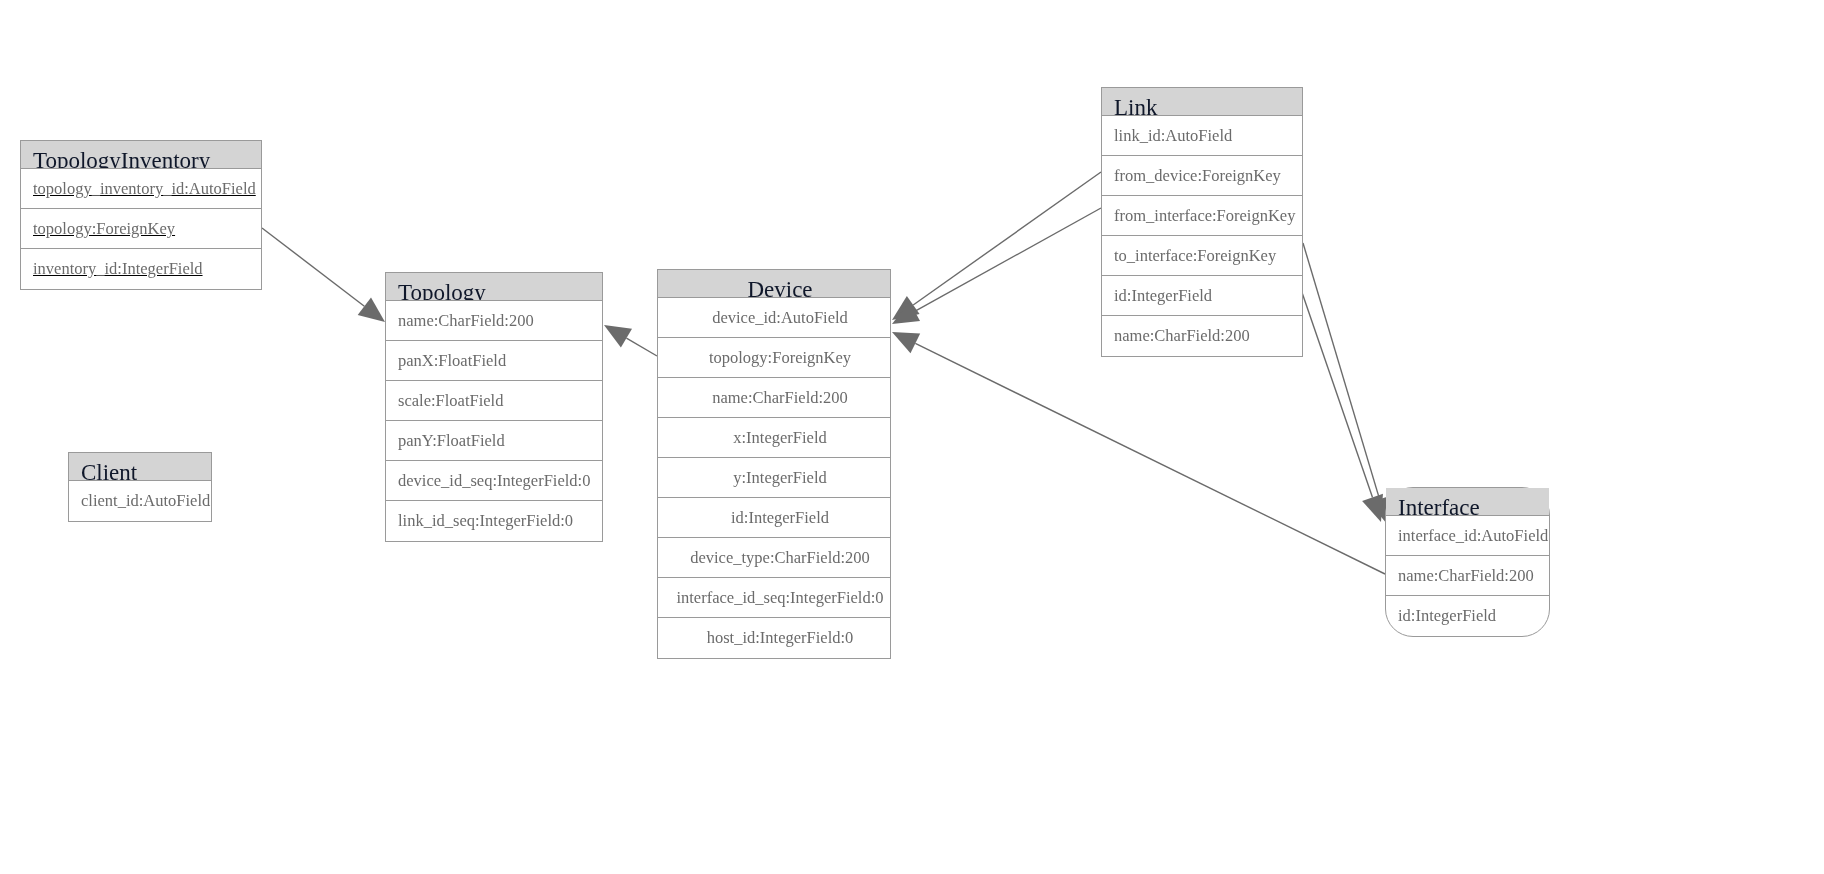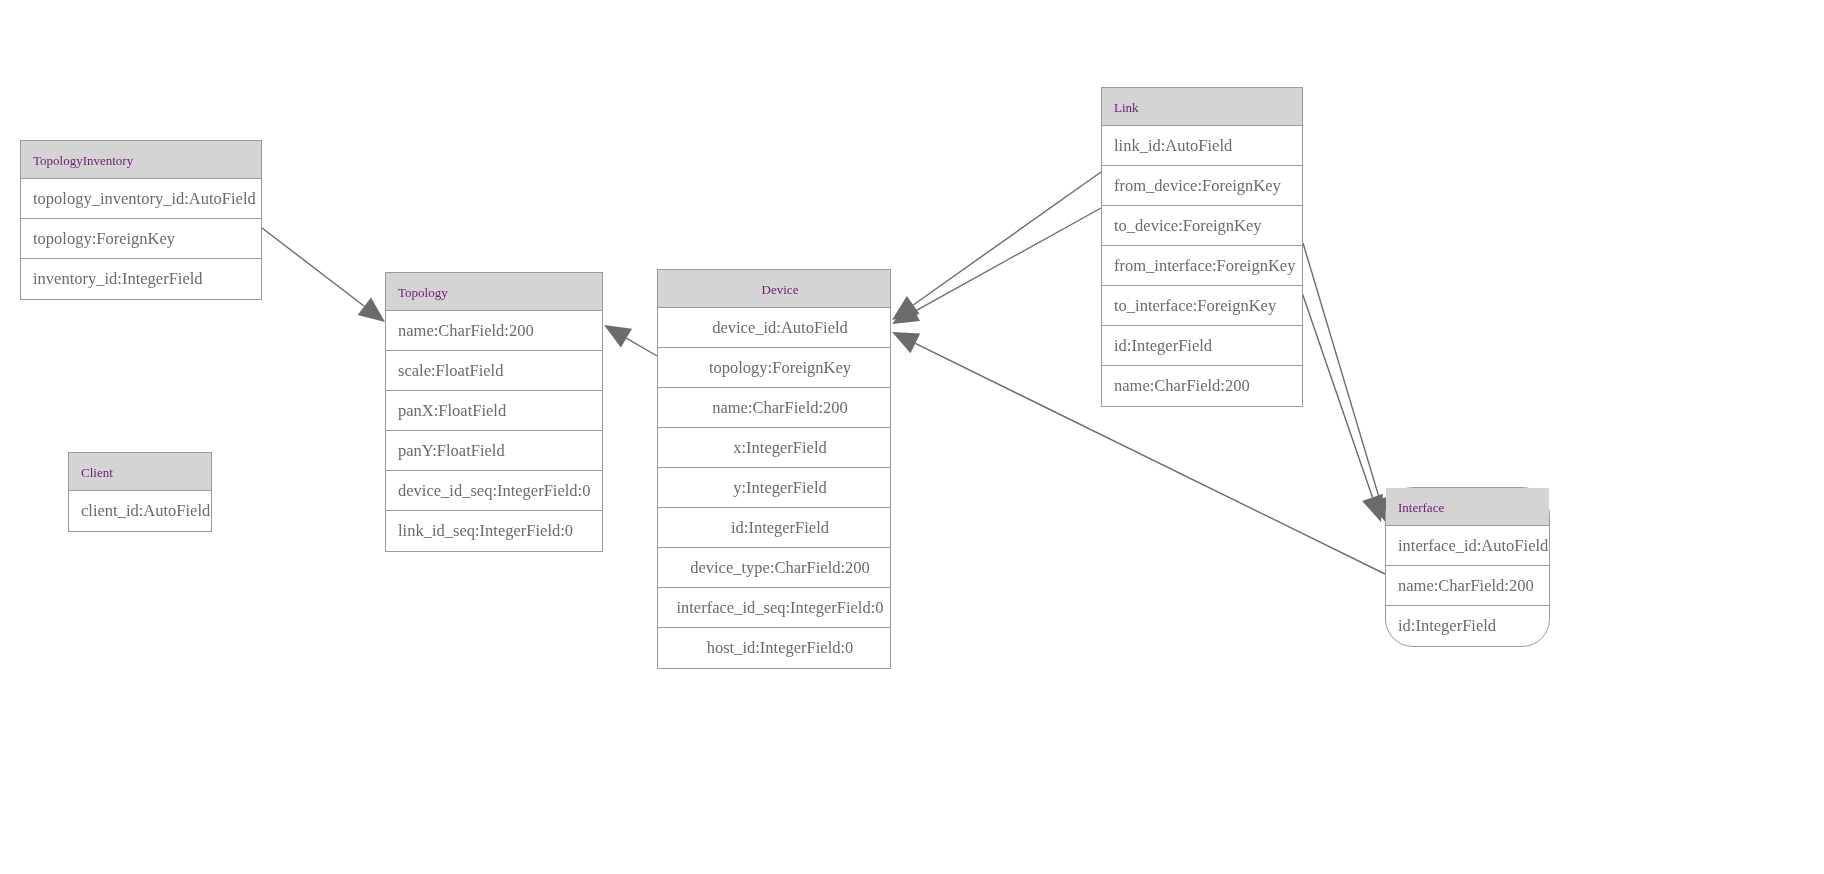--- a/index.html
+++ b/index.html
@@ -28,24 +28,24 @@
     position: absolute;
     box-sizing: border-box;
     border: 1px solid #9a9a9a;
     background: #ffffff;
     z-index: 2;
   }
   .entity-header {
     box-sizing: border-box;
     background: #d4d4d4;
     border-bottom: 1px solid #9a9a9a;
-    color: #701a75;
-    font-size: 13px;
+    color: #0f172a;
+    font-size: 23px;
     line-height: 40px;
-    height: 38px;
+    height: 28px;
     padding: 0 0 0 12px;
     white-space: nowrap;
     overflow: hidden;
   }
   .entity-fields {
     display: block;
   }
   .entity-field {
     box-sizing: border-box;
     height: 40px;
@@ -91,34 +91,34 @@
         <line x1="1303" y1="243" x2="1379.5533577819492" y2="499.08920877056806" stroke="#6b6b6b" stroke-width="1.4"></line>
         <polygon points="1387,524 1369.0141768771896,502.2397112474357 1390.0925386867088,495.9387062937004" fill="#6b6b6b"></polygon>
       </g>
       <g>
         <line x1="1297" y1="278" x2="1372.5366635756905" y2="497.4160227674821" stroke="#6b6b6b" stroke-width="1.4"></line>
         <polygon points="1381,522 1362.1357501311636,500.9966651008438 1382.9375770202173,493.8353804341204" fill="#6b6b6b"></polygon>
       </g>
     </svg>
 
   <div id="entity-layer">
-      <div class="entity" style="left: 20px; top: 140px; width: 242px;">
+      <div class="entity" style="left: 20px; top: 140px; width: 242px; text-decoration: underline;">
         <div class="entity-header">TopologyInventory</div>
         <div class="entity-fields">
           <div class="entity-field">topology_inventory_id:AutoField</div>
           <div class="entity-field">topology:ForeignKey</div>
           <div class="entity-field">inventory_id:IntegerField</div>
         </div>
       </div>
       <div class="entity" style="left: 385px; top: 272px; width: 218px;">
         <div class="entity-header">Topology</div>
         <div class="entity-fields">
           <div class="entity-field">name:CharField:200</div>
+          <div class="entity-field">panX:FloatField</div>
           <div class="entity-field">scale:FloatField</div>
-          <div class="entity-field">panX:FloatField</div>
           <div class="entity-field">panY:FloatField</div>
           <div class="entity-field">device_id_seq:IntegerField:0</div>
           <div class="entity-field">link_id_seq:IntegerField:0</div>
         </div>
       </div>
       <div class="entity" style="left: 657px; top: 269px; width: 234px; text-align: center;">
         <div class="entity-header">Device</div>
         <div class="entity-fields">
           <div class="entity-field">device_id:AutoField</div>
           <div class="entity-field">topology:ForeignKey</div>
@@ -129,21 +129,20 @@
           <div class="entity-field">device_type:CharField:200</div>
           <div class="entity-field">interface_id_seq:IntegerField:0</div>
           <div class="entity-field">host_id:IntegerField:0</div>
         </div>
       </div>
       <div class="entity" style="left: 1101px; top: 87px; width: 202px;">
         <div class="entity-header">Link</div>
         <div class="entity-fields">
           <div class="entity-field">link_id:AutoField</div>
           <div class="entity-field">from_device:ForeignKey</div>
-          <div class="entity-field">to_device:ForeignKey</div>
           <div class="entity-field">from_interface:ForeignKey</div>
           <div class="entity-field">to_interface:ForeignKey</div>
           <div class="entity-field">id:IntegerField</div>
           <div class="entity-field">name:CharField:200</div>
         </div>
       </div>
       <div class="entity" style="left: 1385px; top: 487px; width: 165px; border-radius: 28px;">
         <div class="entity-header">Interface</div>
         <div class="entity-fields">
           <div class="entity-field">interface_id:AutoField</div>

